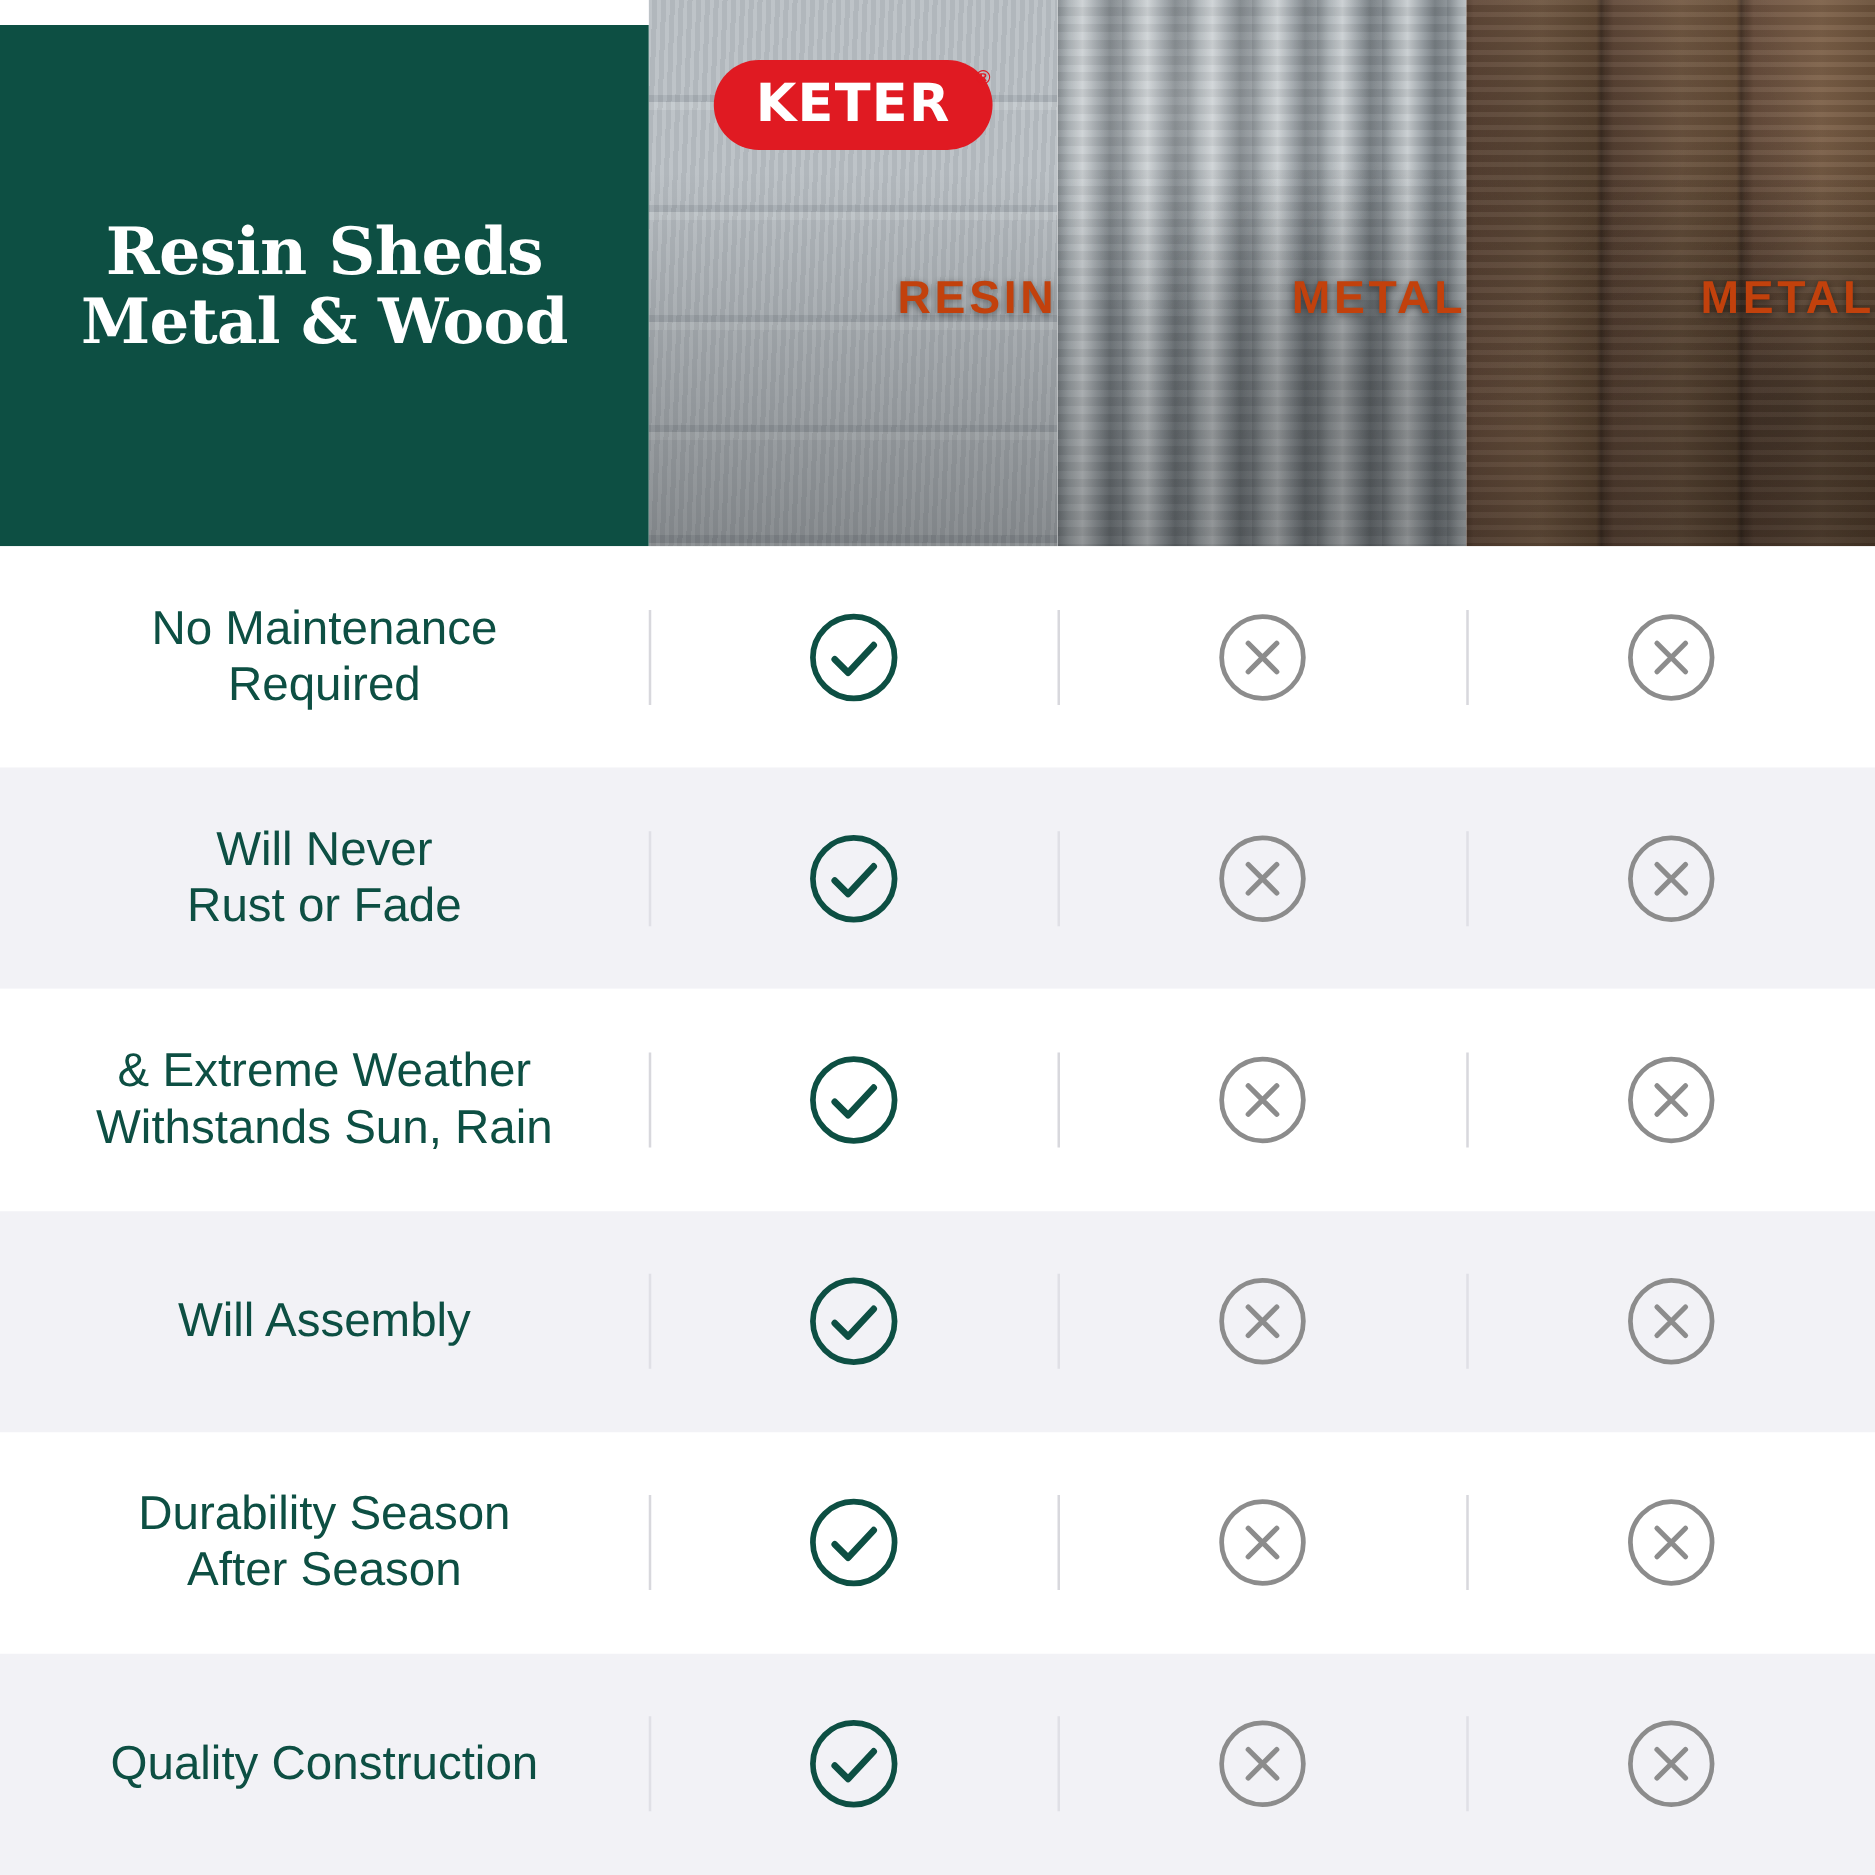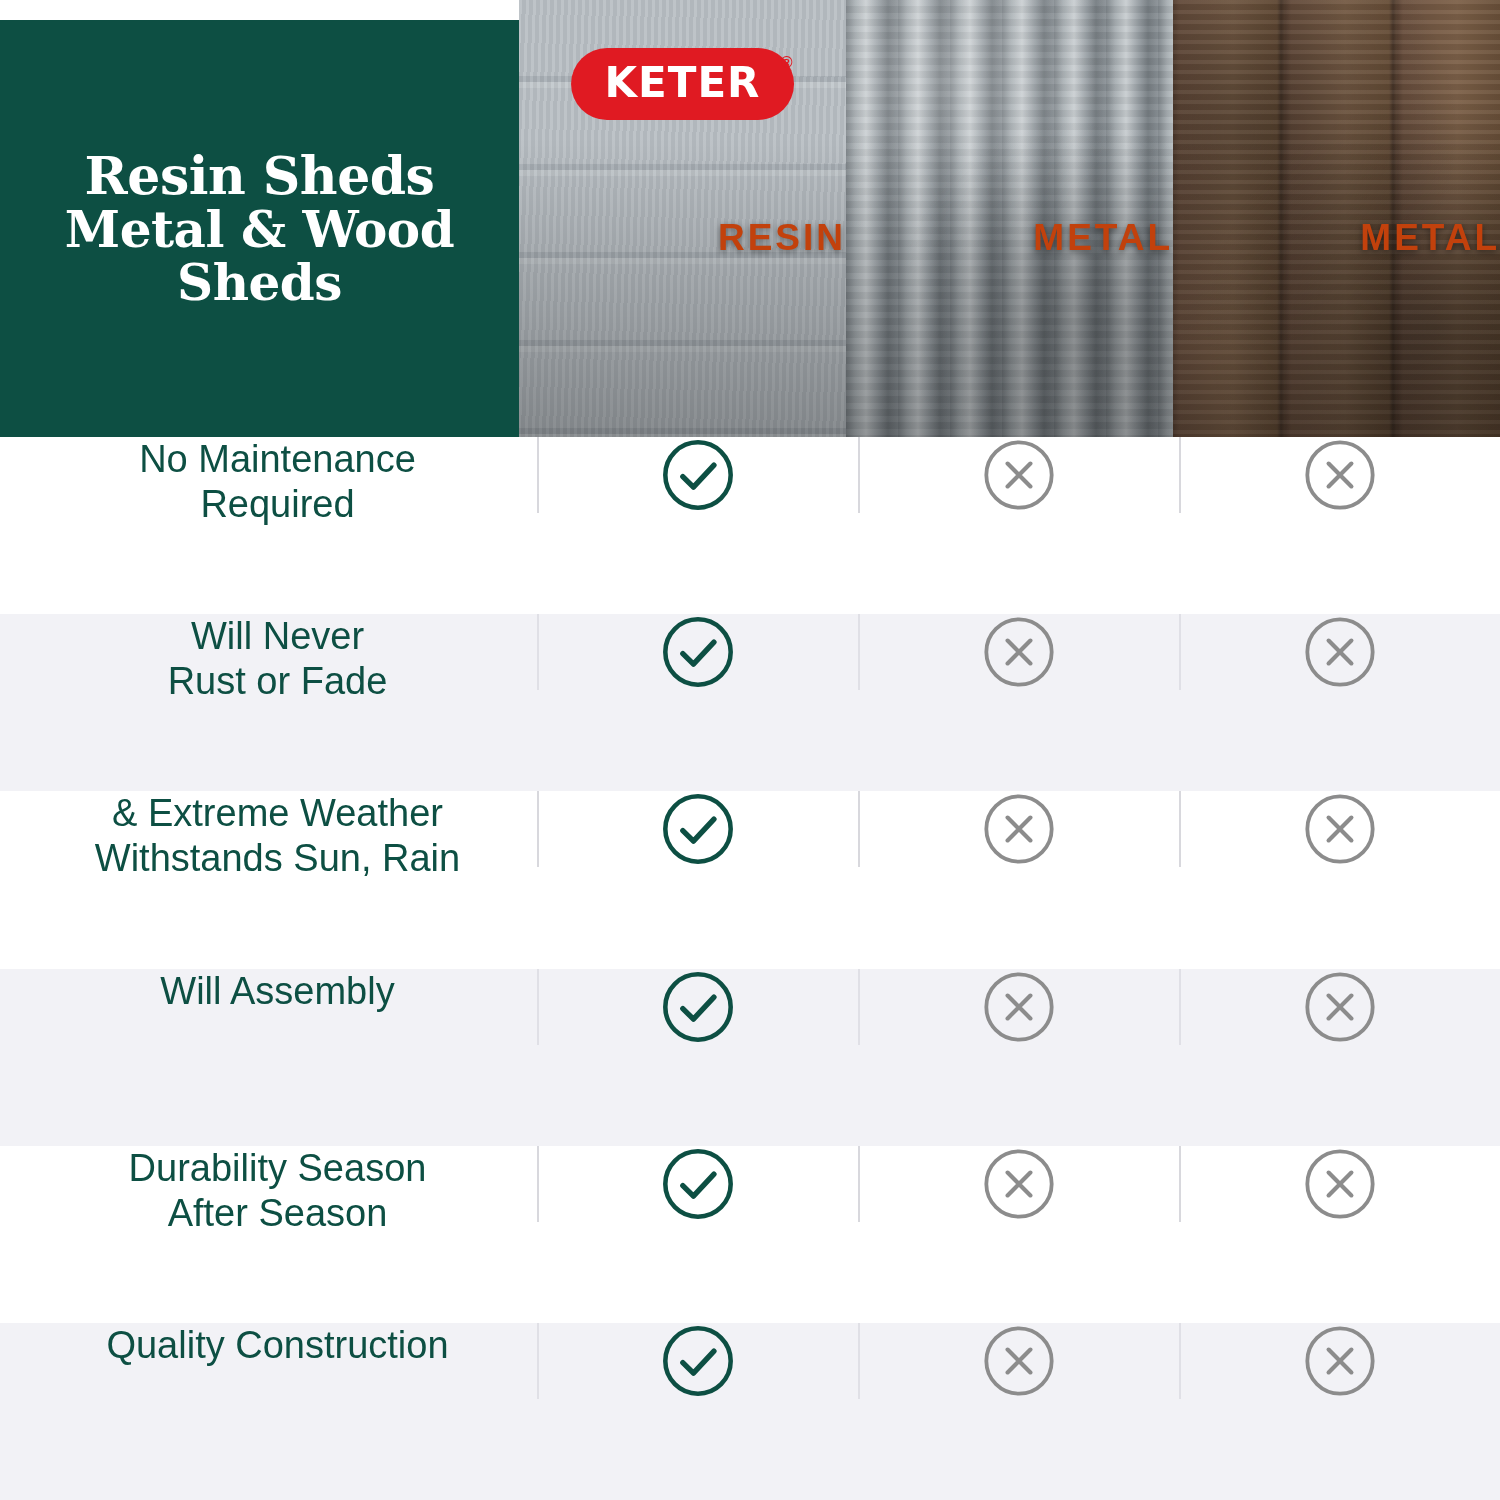--- a/index.html
+++ b/index.html
@@ -182,22 +182,21 @@
 
   
   .rows {
     flex: 1 1 auto;
     display: flex;
     flex-direction: column;
   }
   .row {
     flex: 1 1 0;
     display: flex;
-    align-items: flex-start;
-    padding-left: 18px;
+    align-items: center;
   }
   .row.alt { background: #f2f2f6; }
   .row.plain { background: #ffffff; }
 
   .cell-label {
     width: 519px;
     flex: 0 0 519px;
     display: flex;
     align-items: center;
     justify-content: center;
@@ -235,21 +234,20 @@
 <body>
 
 <div class="sheet">
 
   <div class="header">
 
     <div class="header-title-cell">
       <div class="title-block">
         <div class="title-line1">Resin Sheds</div>
         <div class="title-line3">Metal &amp; Wood</div>
-        <div class="title-line4">Sheds</div>
       </div>
     </div>
 
     <div class="header-col">
       <div class="tex-resin"></div>
       <div class="head-shade"></div>
       <div class="brand-badge">
         <span class="brand-text">KETER</span>
         <span class="brand-reg">®</span>
       </div>

